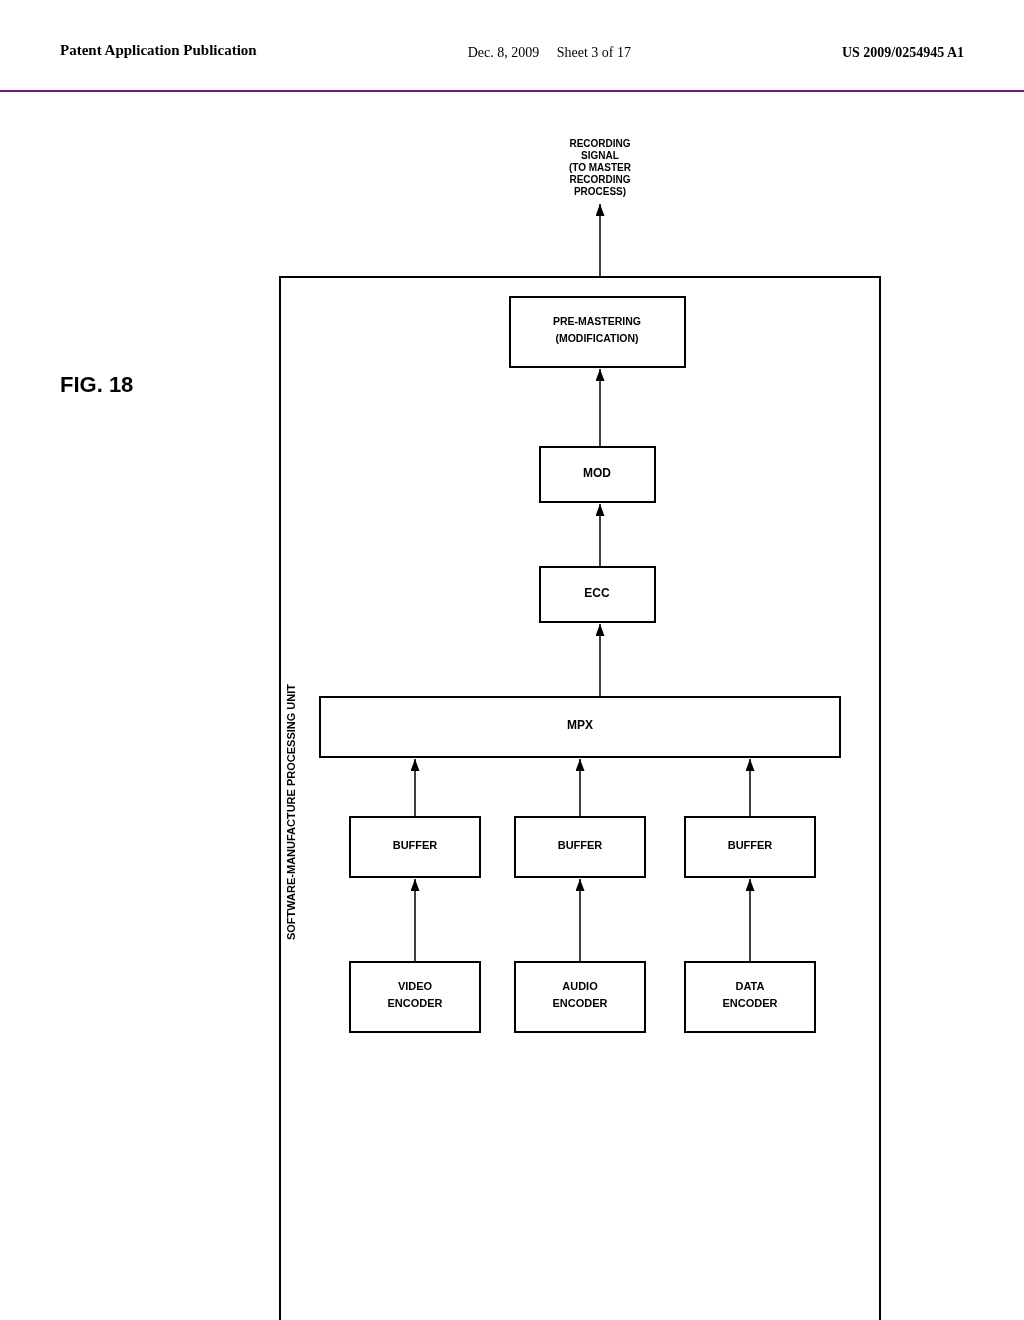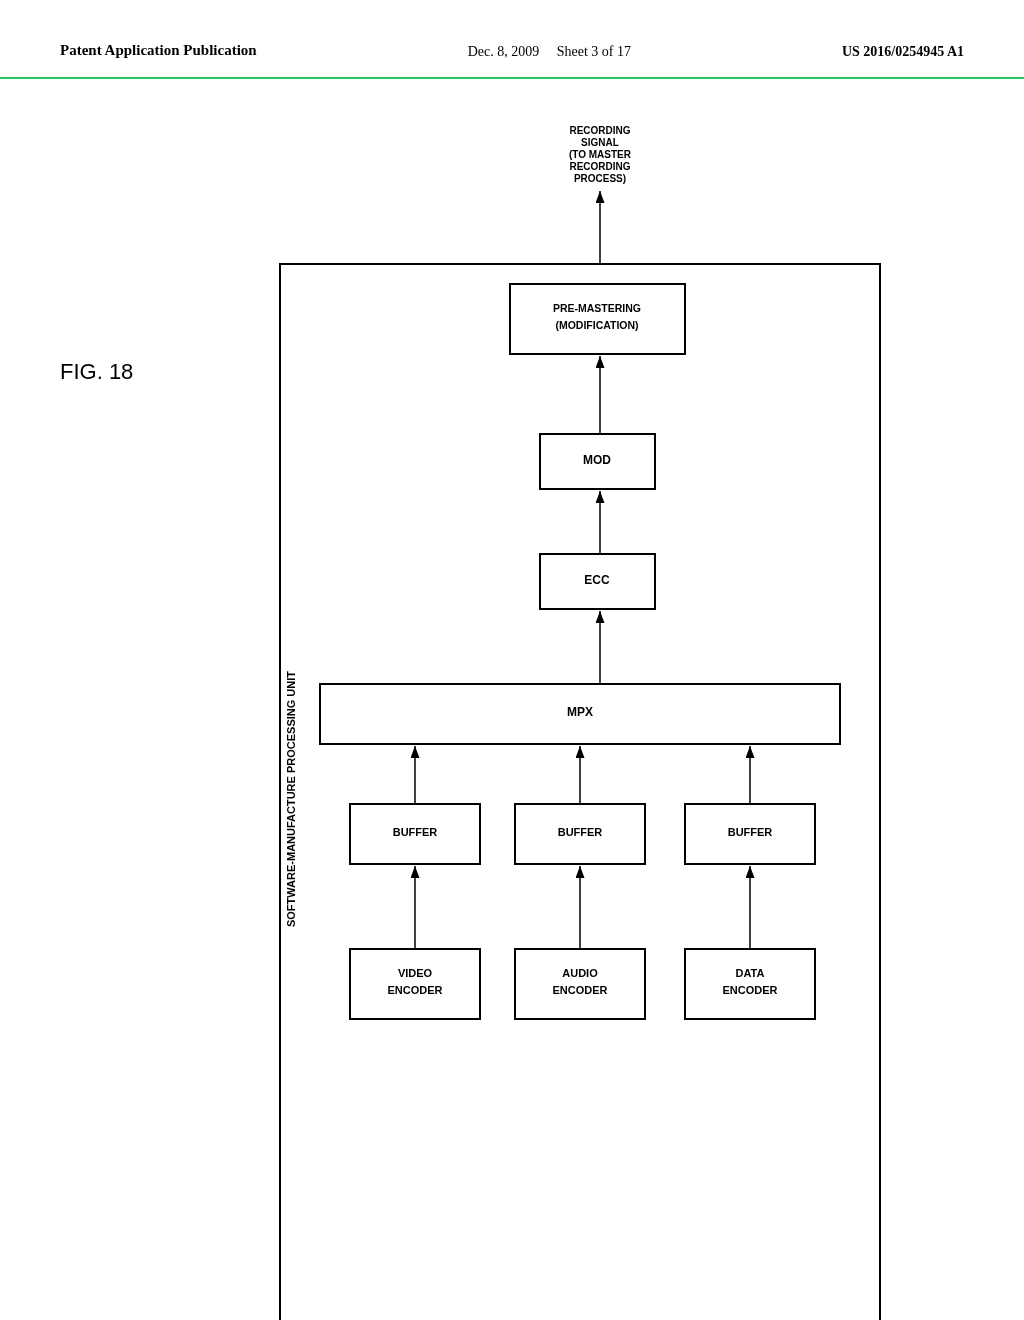--- a/index.html
+++ b/index.html
@@ -8,23 +8,23 @@
       font-family: 'Times New Roman', Times, serif;
       width: 1024px;
       min-height: 1320px;
       position: relative;
       overflow: hidden;
     }
 
     .header {
       display: flex;
       justify-content: space-between;
-      align-items: flex-start;
-      padding: 40px 60px 16px 60px;
-      border-bottom: 2px solid #22c55e;
+      align-items: center;
+      padding: 40px 60px 29px 60px;
+      border-bottom: 2px solid #701a75;
     }
 
     .header-left {
       font-weight: bold;
       font-size: 15px;
       line-height: 1.4;
       max-width: 320px;
     }
 
     .header-center {
@@ -40,21 +40,21 @@
     }
 
     .content {
       display: flex;
       padding: 40px 60px;
       position: relative;
     }
 
     .fig-label {
       font-size: 22px;
-      font-weight: normal;
+      font-weight: bold;
       writing-mode: horizontal-tb;
       position: absolute;
       left: 60px;
       top: 280px;
       font-family: Arial, sans-serif;
     }
 
     .diagram-area {
       margin-left: 180px;
       position: relative;
@@ -79,21 +79,21 @@
   </style>
 </head>
 <body>
 
 <div class="header">
   <div class="header-left">Patent Application Publication</div>
   <div class="header-center">
     <span>Dec. 8, 2009</span>&nbsp;&nbsp;&nbsp;&nbsp;
     <span>Sheet 3 of 17</span>
   </div>
-  <div class="header-right">US 2016/0254945 A1</div>
+  <div class="header-right">US 2009/0254945 A1</div>
 </div>
 
 <div class="content">
   <div class="fig-label">FIG. 18</div>
 
   <div class="diagram-area">
     <svg class="diagram-svg" viewBox="0 0 700 1240" xmlns="http://www.w3.org/2000/svg">
       <defs>
         <marker id="arrowhead" markerWidth="8" markerHeight="6" refX="8" refY="3" orient="auto">
           <polygon points="0 0, 8 3, 0 6" fill="#000"></polygon>

